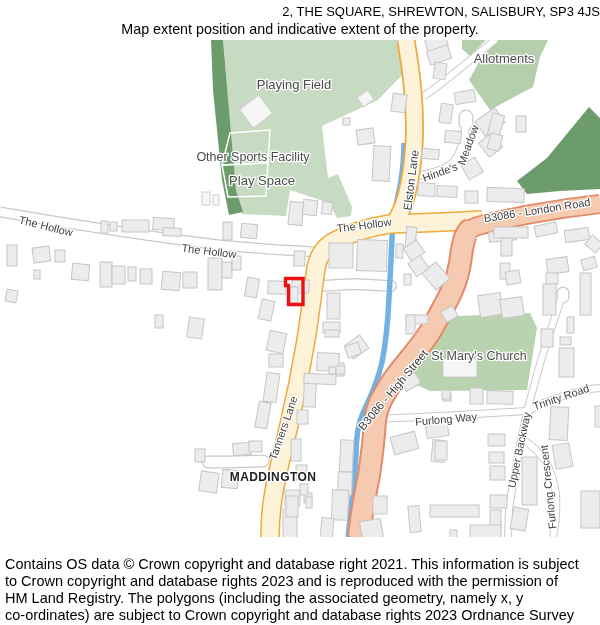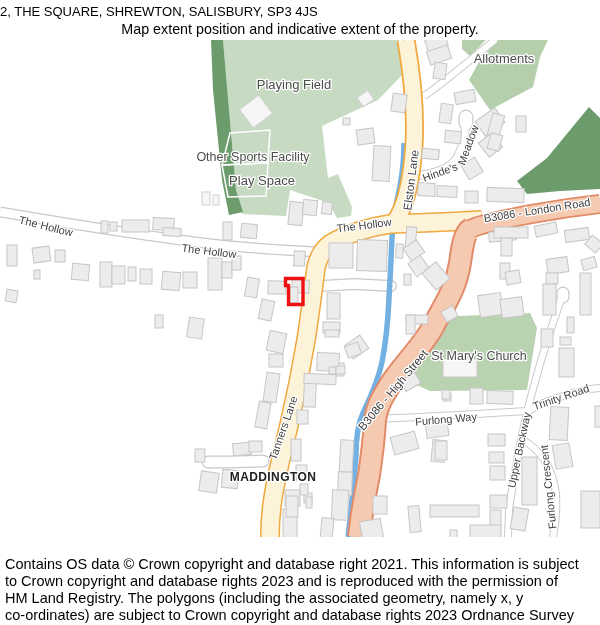--- a/index.html
+++ b/index.html
@@ -1,17 +1,17 @@
 <!DOCTYPE html>
 <html><head>
 <meta charset="utf-8">
 <style>
 html,body{margin:0;padding:0;background:#fff;}
 .page{position:relative;width:600px;height:625px;background:#fff;font-family:"Liberation Sans",sans-serif;overflow:hidden;}
-.t1{position:absolute;top:5px;left:0;width:600px;text-align:left;color:#000;font-size:13px;line-height:14px;}
+.t1{position:absolute;top:5px;left:0;width:600px;text-align:right;color:#000;font-size:13px;line-height:14px;}
 .t2{position:absolute;top:21px;left:0;width:600px;text-align:center;color:#000;font-size:14.3px;line-height:16px;}
 .copy{position:absolute;top:556px;left:5px;width:594px;color:#000;font-size:14.5px;line-height:17px;white-space:nowrap;}
 </style>
 </head>
 <body>
 <div class="page">
 
 <div class="t1">2, THE SQUARE, SHREWTON, SALISBURY, SP3 4JS</div>
 
 <div class="t2">Map extent position and indicative extent of the property.</div>

